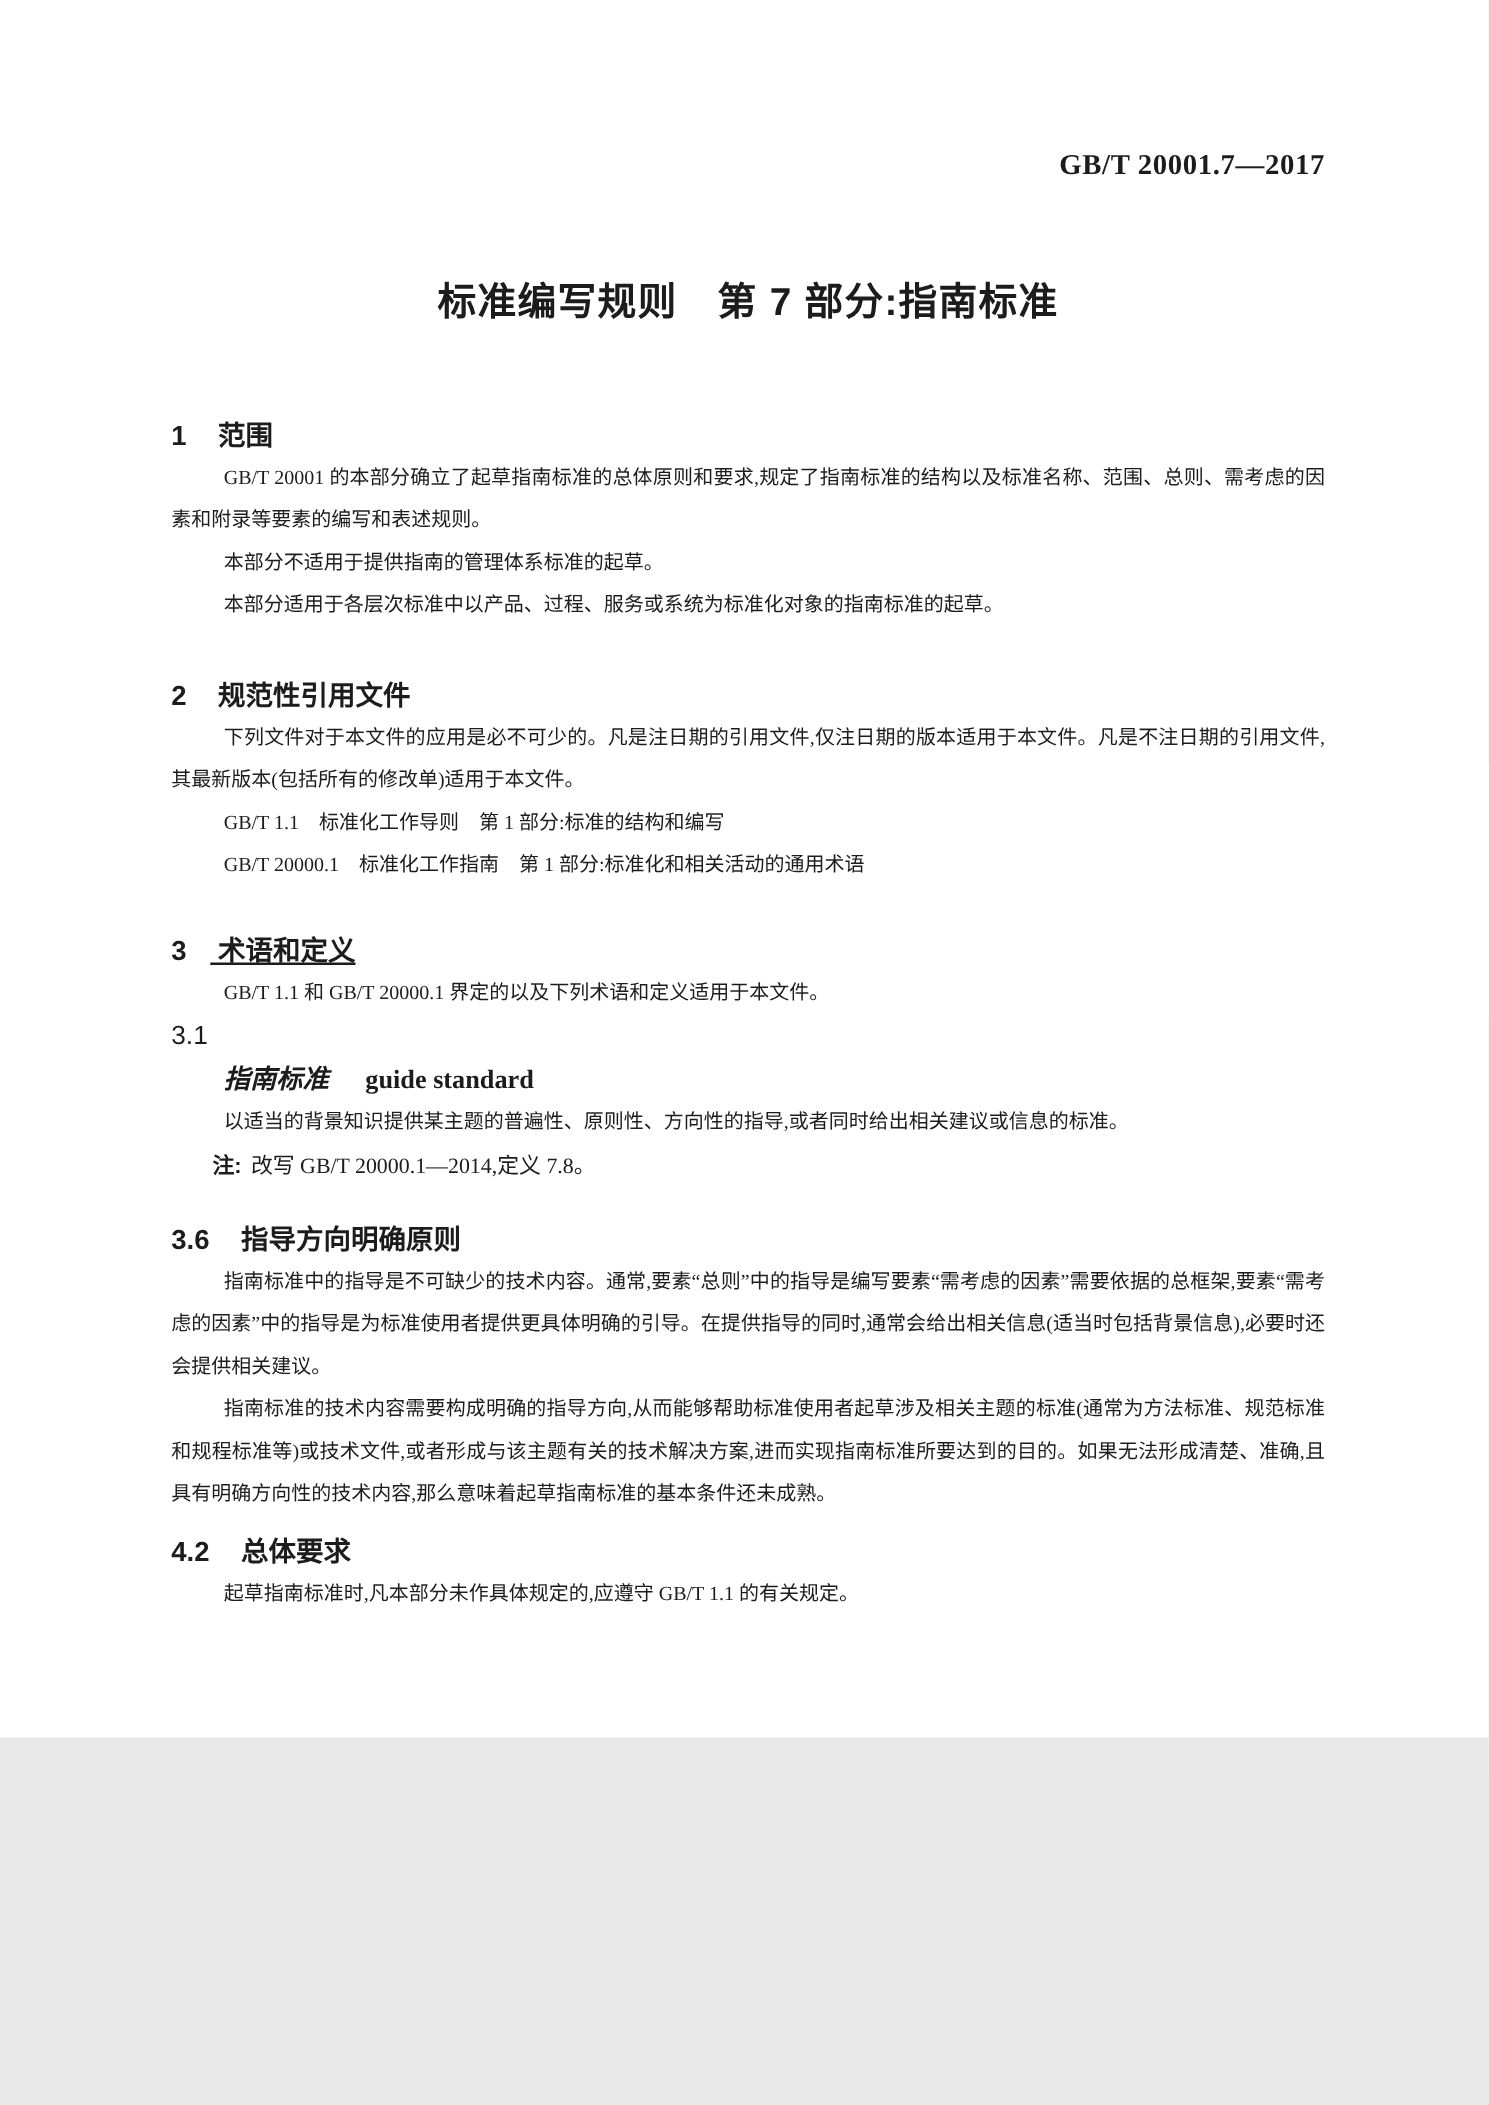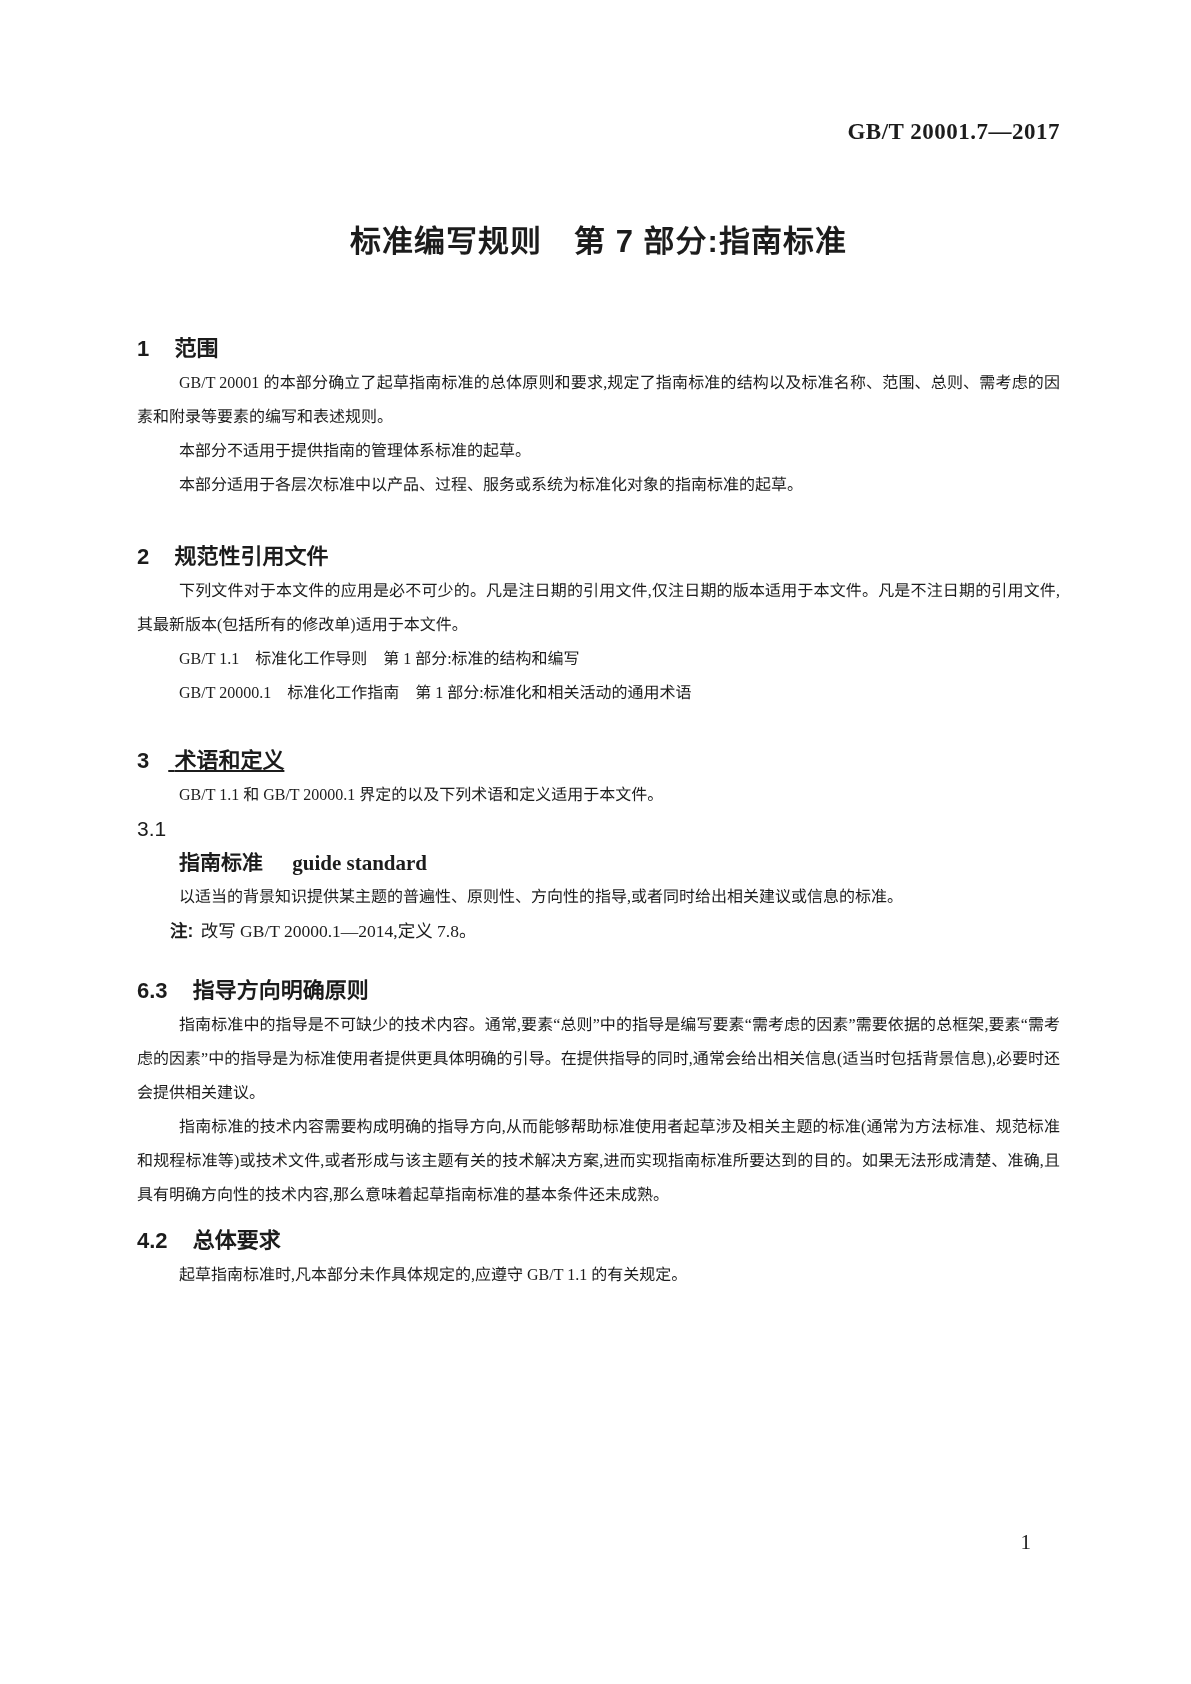--- a/index.html
+++ b/index.html
@@ -3,21 +3,21 @@
 <meta charset="utf-8">
 <style>
   html, body {
     margin: 0;
     padding: 0;
     background: #e8e8e8;
   }
   .page {
     position: relative;
     width: 1191px;
-    height: 1684px;
+    height: 1390px;
     margin: 0 auto;
     background: #ffffff;
     box-sizing: border-box;
     padding: 118px 131px 0 137px;
     color: #1c1c1c;
     font-family: "Liberation Serif", "DejaVu Serif", serif;
   }
   
   .doc-code {
     text-align: right;
@@ -74,20 +74,21 @@
   .term-line {
     margin: 0;
     padding-left: 42px;
     font-size: 21px;
     line-height: 34px;
     font-weight: bold;
   }
   .term-cn {
     font-family: "Liberation Sans", "DejaVu Sans", sans-serif;
     margin-right: 24px;
+    font-style: italic;
   }
   .term-en { font-family: "Liberation Serif", "DejaVu Serif", serif; }
   
   .note-line {
     margin: 0;
     padding-left: 33px;
     font-size: 17.5px;
     line-height: 34px;
   }
   .note-label {
@@ -140,21 +141,21 @@
     <span class="term-en">guide standard</span>
   </p>
   <p class="body">以适当的背景知识提供某主题的普遍性、原则性、方向性的指导,或者同时给出相关建议或信息的标准。</p>
   <p class="note-line">
     <span class="note-label">注:</span>
     <span class="note-text">改写 GB/T 20000.1—2014,定义 7.8。</span>
   </p>
 
 
   <h3 class="sec-heading mt-s41">
-    <span class="sec-num">6.3</span>
+    <span class="sec-num">3.6</span>
     <span class="sec-title">指导方向明确原则</span>
   </h3>
   <p class="body mt-p16">指南标准中的指导是不可缺少的技术内容。通常,要素“总则”中的指导是编写要素“需考虑的因素”需要依据的总框架,要素“需考虑的因素”中的指导是为标准使用者提供更具体明确的引导。在提供指导的同时,通常会给出相关信息(适当时包括背景信息),必要时还会提供相关建议。</p>
   <p class="body">指南标准的技术内容需要构成明确的指导方向,从而能够帮助标准使用者起草涉及相关主题的标准(通常为方法标准、规范标准和规程标准等)或技术文件,或者形成与该主题有关的技术解决方案,进而实现指南标准所要达到的目的。如果无法形成清楚、准确,且具有明确方向性的技术内容,那么意味着起草指南标准的基本条件还未成熟。</p>
 
   <h3 class="sec-heading mt-s42">
     <span class="sec-num">4.2</span>
     <span class="sec-title">总体要求</span>
   </h3>
   <p class="body mt-p14">起草指南标准时,凡本部分未作具体规定的,应遵守 GB/T 1.1 的有关规定。</p>

